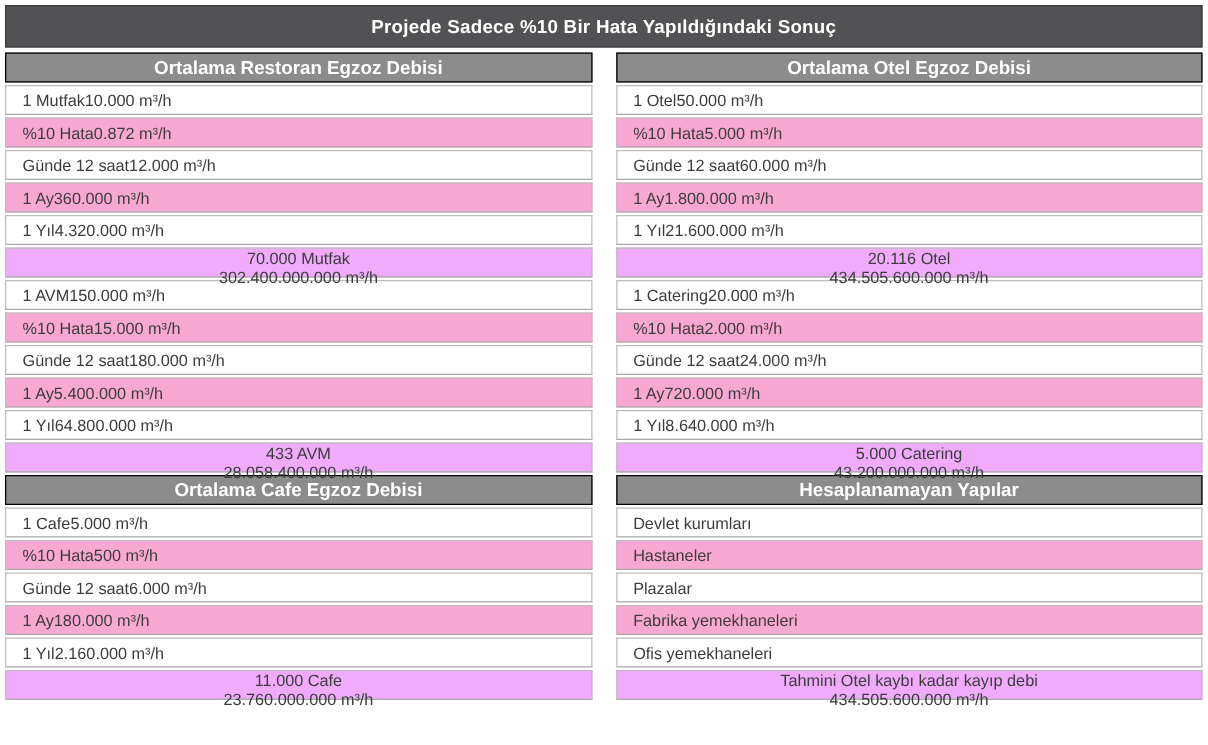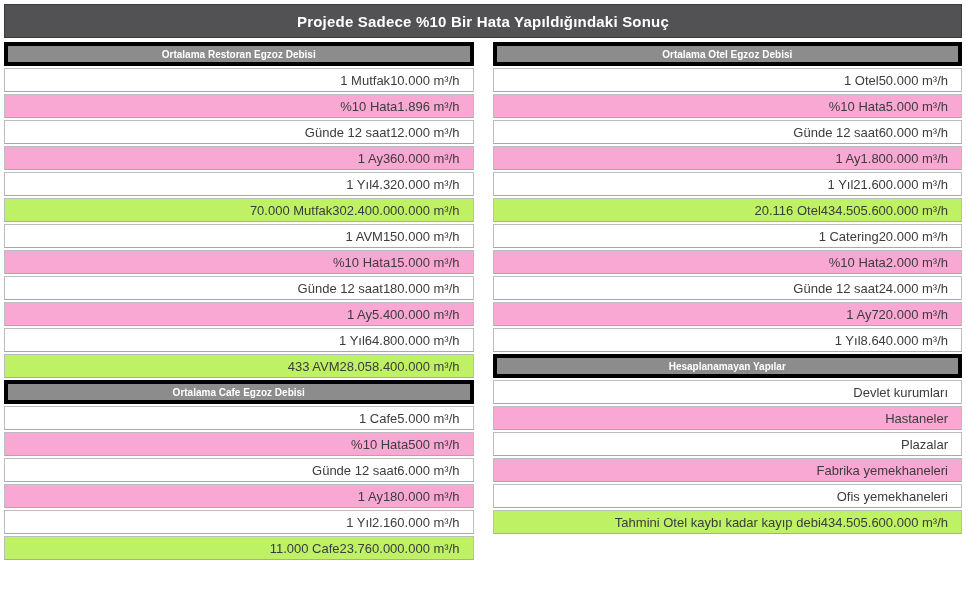--- a/index.html
+++ b/index.html
@@ -35,48 +35,49 @@
     gap: 19px;
   }
   .column {
     flex: 1;
     min-width: 0;
   }
   .section-header {
     box-sizing: border-box;
     height: 24px;
     background: #8c8c8c;
-    border: 4px solid #000000;
+    border: 1px solid #000000;
     color: #ffffff;
-    font-size: 10px;
+    font-size: 15px;
     font-weight: bold;
     display: flex;
     align-items: center;
     justify-content: center;
     margin-bottom: 2px;
   }
   .row {
     box-sizing: border-box;
     height: 24px;
     display: flex;
     align-items: center;
-    justify-content: flex-end;
+    justify-content: flex-start;
     border: 1px solid #bdbdbd;
     border-bottom-color: #a9a9a9;
     margin-bottom: 2px;
     padding: 0 13px;
     font-size: 13px;
     color: #3c3c3c;
     background: #ffffff;
   }
   .row.alt {
     background: #f9a8d4;
   }
   .row.final {
-    background: #bef264;
+    background: #f0abfc;
+    flex-direction: column;
   }
   .row .label {
     white-space: nowrap;
   }
   .row .value {
     white-space: nowrap;
     text-align: right;
   }
 </style>
 </head>
@@ -86,21 +87,21 @@
   <div class="title-bar">Projede Sadece %10 Bir Hata Yapıldığındaki Sonuç</div>
   <div class="columns">
     <div class="column">
         <div class="section-header">Ortalama Restoran Egzoz Debisi</div>
         <div class="row">
           <span class="label">1 Mutfak</span>
           <span class="value">10.000 m³/h</span>
         </div>
         <div class="row alt">
           <span class="label">%10 Hata</span>
-          <span class="value">1.896 m³/h</span>
+          <span class="value">0.872 m³/h</span>
         </div>
         <div class="row">
           <span class="label">Günde 12 saat</span>
           <span class="value">12.000 m³/h</span>
         </div>
         <div class="row alt">
           <span class="label">1 Ay</span>
           <span class="value">360.000 m³/h</span>
         </div>
         <div class="row">
@@ -199,20 +200,24 @@
           <span class="label">Günde 12 saat</span>
           <span class="value">24.000 m³/h</span>
         </div>
         <div class="row alt">
           <span class="label">1 Ay</span>
           <span class="value">720.000 m³/h</span>
         </div>
         <div class="row">
           <span class="label">1 Yıl</span>
           <span class="value">8.640.000 m³/h</span>
+        </div>
+        <div class="row alt final">
+          <span class="label">5.000 Catering</span>
+          <span class="value">43.200.000.000 m³/h</span>
         </div>
         <div class="section-header">Hesaplanamayan Yapılar</div>
         <div class="row">
           <span class="label">Devlet kurumları</span>
           <span class="value"></span>
         </div>
         <div class="row alt">
           <span class="label">Hastaneler</span>
           <span class="value"></span>
         </div>

